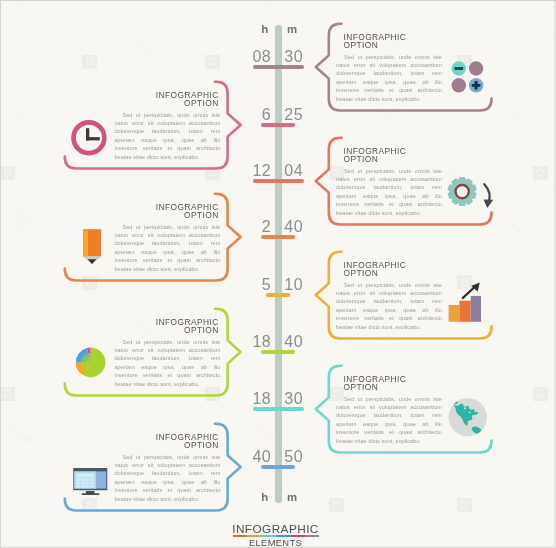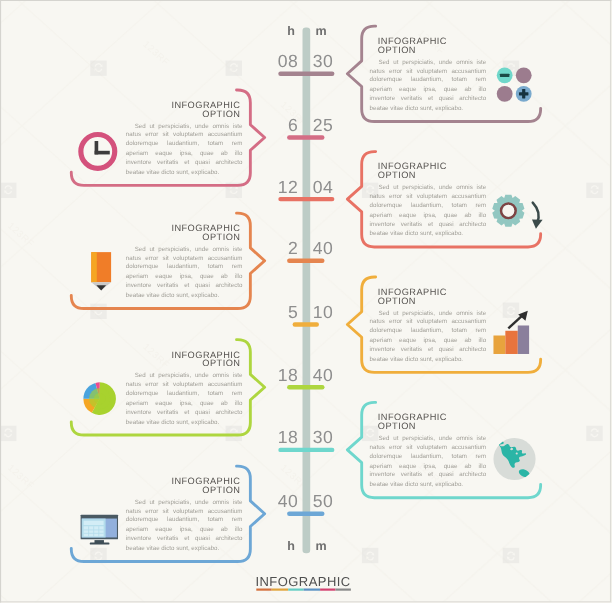--- a/index.html
+++ b/index.html
@@ -369,14 +369,17 @@
     <div class="f-main">INFOGRAPHIC</div>
   </div>
   <div class="f-rule" style="left:232.7px;top:534.6px;width:86.7px;">
       <i style="background: rgb(212, 113, 62);"></i>
       <i style="background: rgb(224, 164, 60);"></i>
       <i style="background: rgb(100, 205, 196);"></i>
       <i style="background: rgb(91, 146, 196);"></i>
       <i style="background: rgb(211, 64, 111);"></i>
       <i style="background: rgb(138, 138, 138);"></i>
     </div>
+  <div class="footer" style="top:538.2px;">
+    <div class="f-sub">ELEMENTS</div>
+  </div>
   <div class="frame"></div>
 </div>
 
 </body></html>

